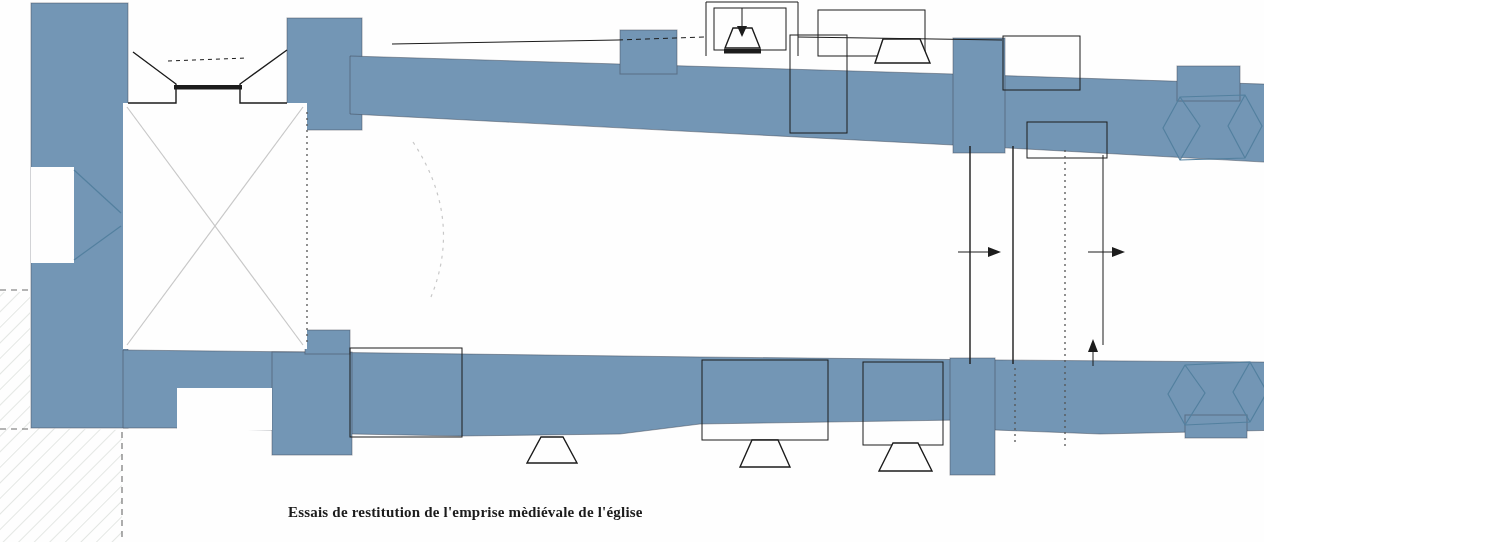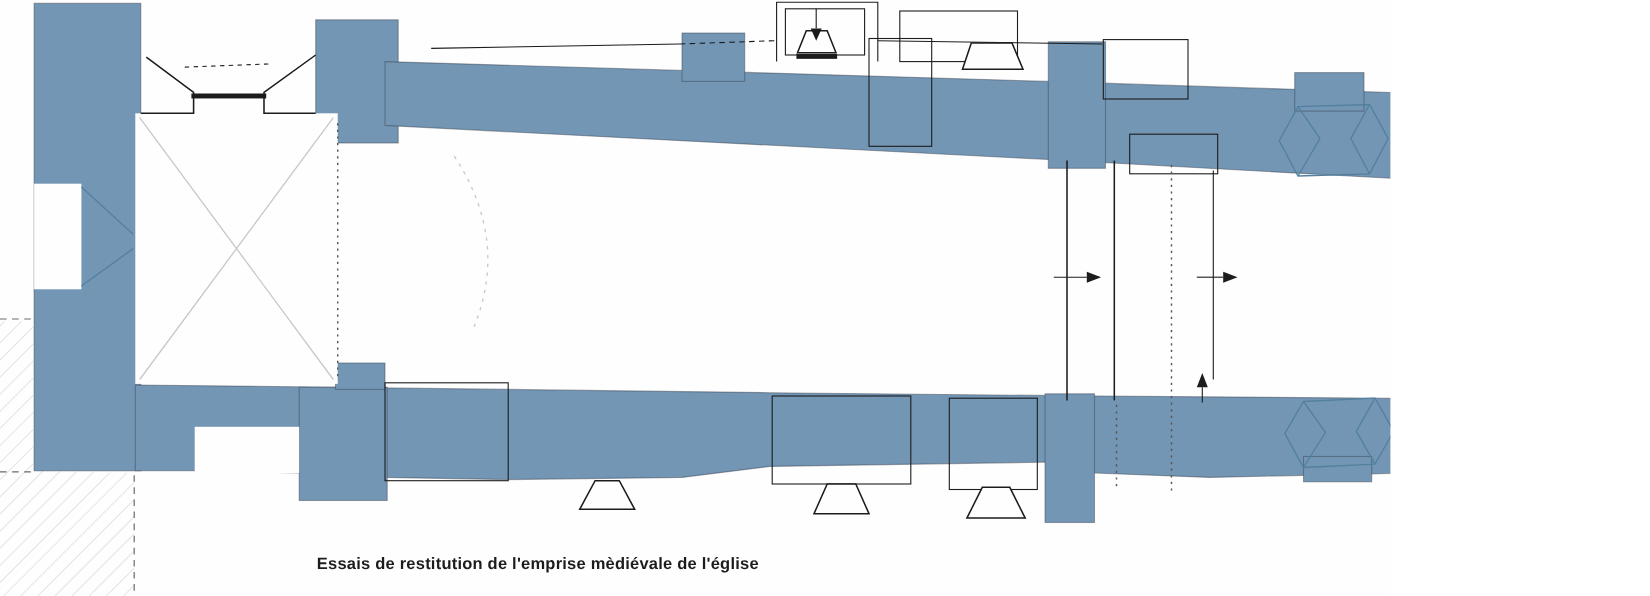--- a/index.html
+++ b/index.html
@@ -1,21 +1,21 @@
 <!DOCTYPE html>
 <html style="--paper: #fefefe; --wall-blue: #7396b5; --wall-blue-dark: #53809f; --edge: #39404d; --line-black: #1c1c1c; --faint-gray: #c8c8c8; --hatch-gray: #d9ddd9;"><head>
 <meta charset="utf-8">
 <style>
   html,body{margin:0;padding:0;background:#ffffff;}
   .stage{
     position:relative;
     width:1264px;height:542px;
     background:var(--paper,#fefefe);
     overflow:hidden;
-    font-family:Liberation Sans, sans-serif;
+    font-family:Liberation Serif, serif;
   }
   .plan-svg{position:absolute;left:0;top:0;width:1500px;height:542px;}
   .caption{
     position:absolute;
     left:288px;top:504px;
     font-size:15px;
     font-weight:700;
     letter-spacing:.2px;
     color:var(--line-black,#1c1c1c);
     white-space:nowrap;

